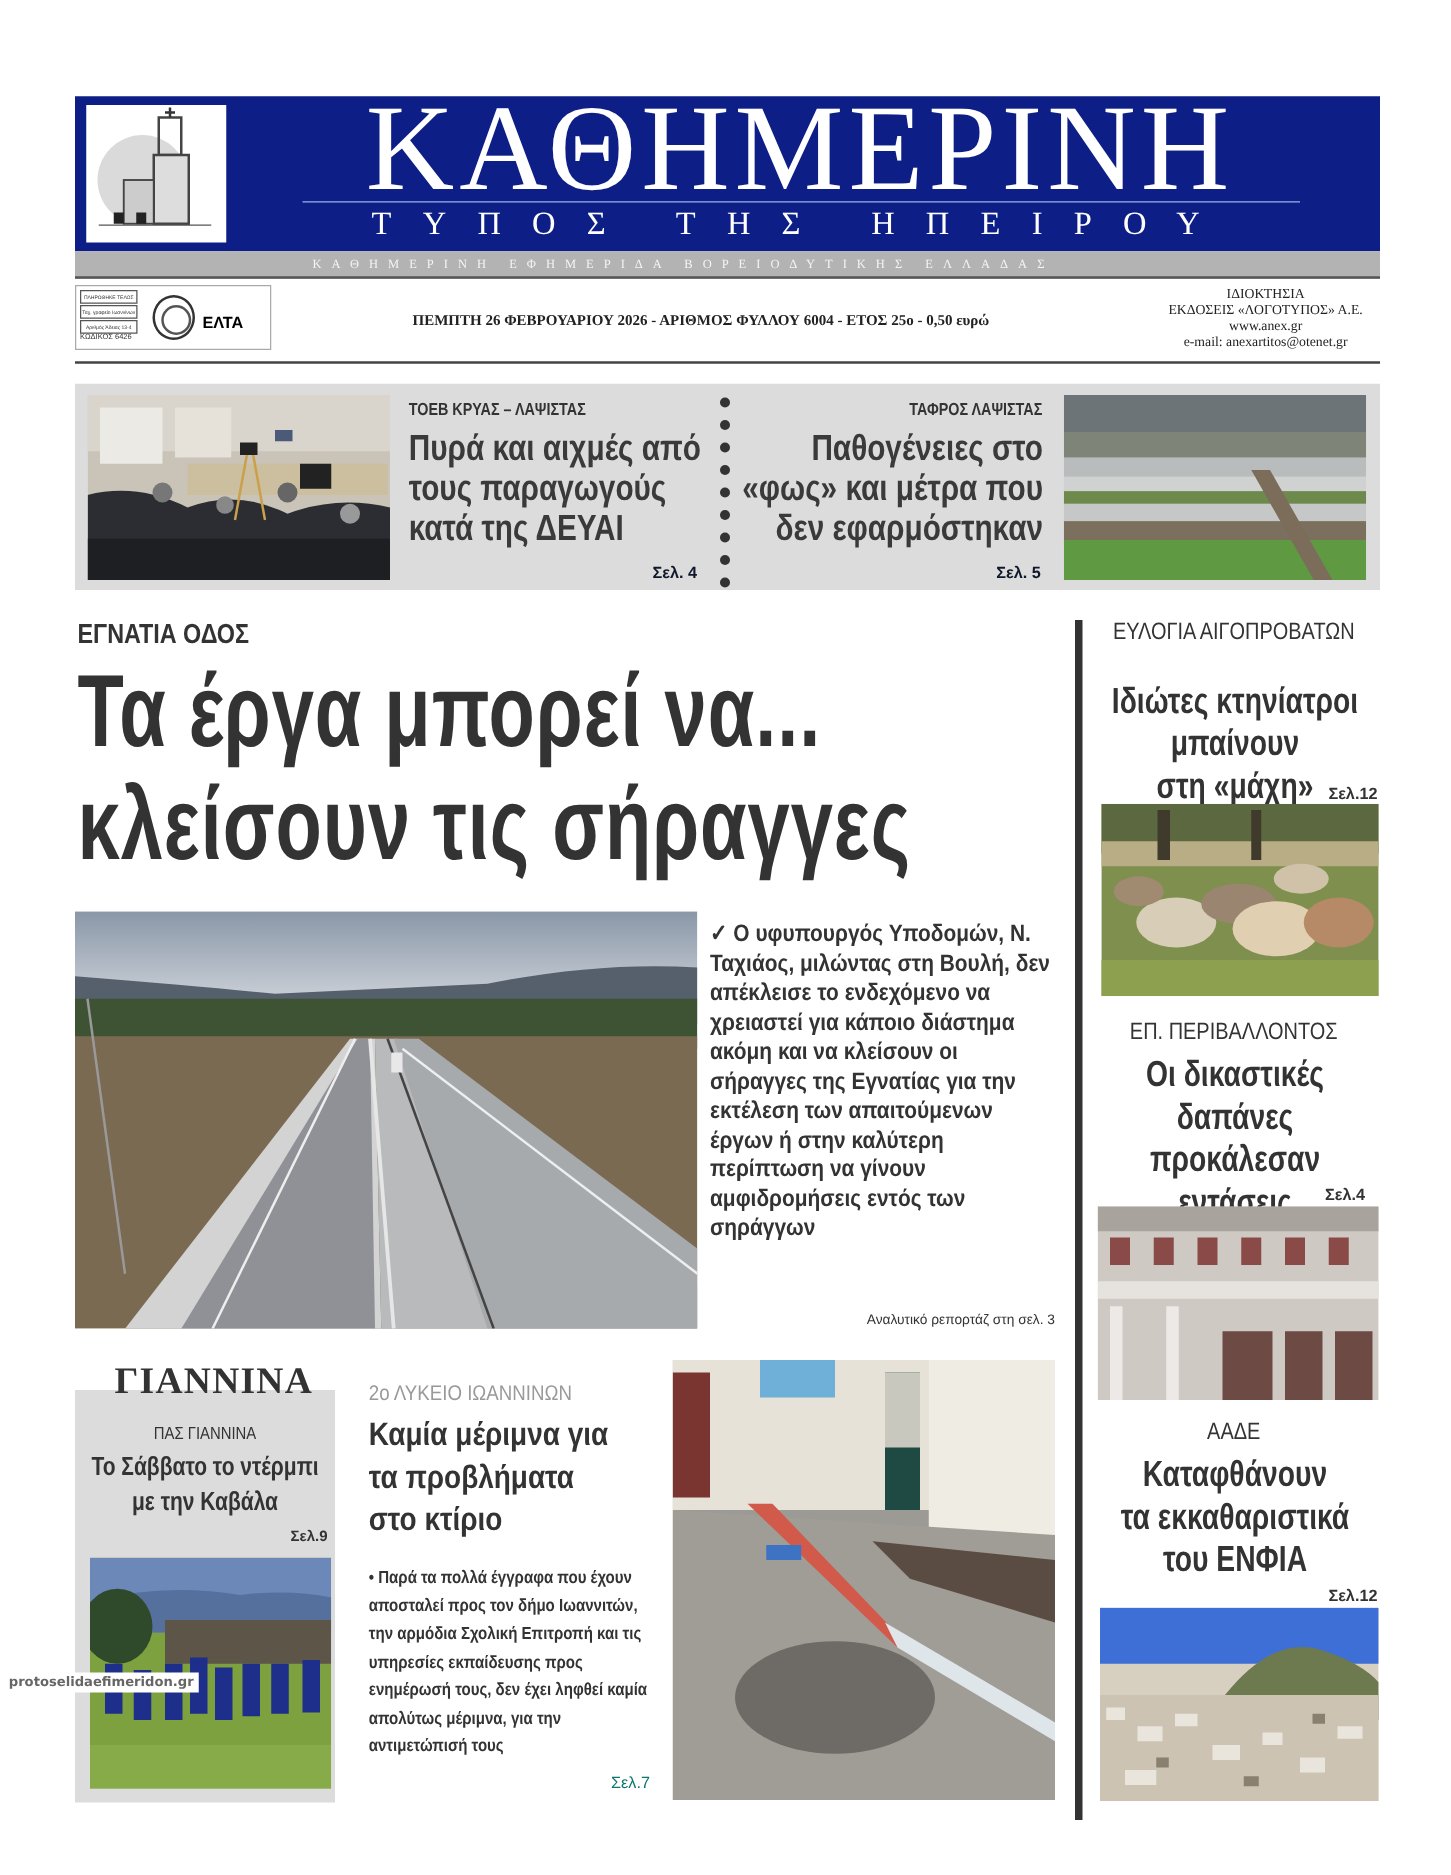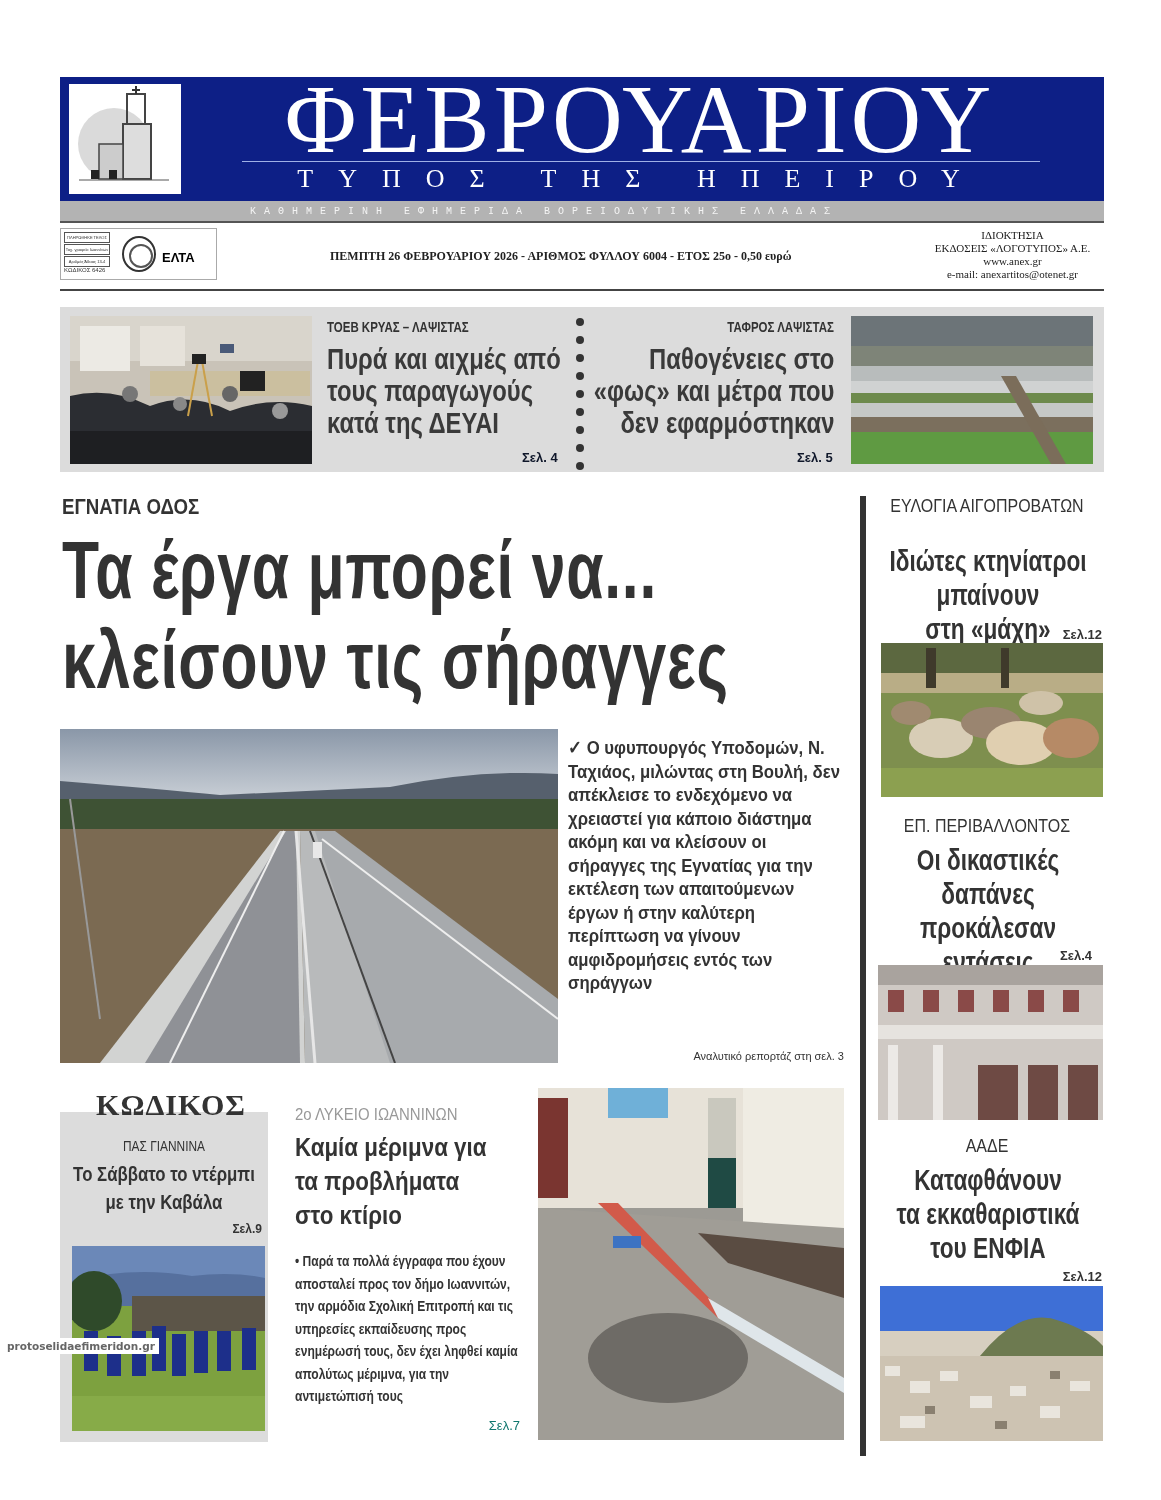--- a/index.html
+++ b/index.html
@@ -11,21 +11,21 @@
   .masthead { left: 60px; top: 77px; width: 1044px; height: 124px; background: #0d1f86; }
   .logo-box { left: 69px; top: 84px; width: 112px; height: 110px; background: #fff; }
   .logo-box svg { width: 100%; height: 100%; }
   .title { left: 190px; top: 70px; width: 900px; text-align: center; color: #fff;
            font-family: "Liberation Serif", serif; font-size: 98px; letter-spacing: 4px; line-height: 1; }
   .title-rule { left: 242px; top: 161px; width: 798px; height: 1px; background: #9fb0e6; }
   .subtitle { left: 242px; top: 166px; width: 798px; text-align: center; color: #fff;
               font-family: "Liberation Serif", serif; font-size: 26px; letter-spacing: 25px; line-height: 1; }
   .tagline-bar { left: 60px; top: 201px; width: 1044px; height: 22px; background: #b3b3b3;
                  border-bottom: 2px solid #555; box-sizing: border-box; }
-  .tagline { left: 250px; top: 206px; color: #f4f4f4; font-family: Liberation Mono, monospace;
+  .tagline { left: 250px; top: 206px; color: #f4f4f4; font-family: Liberation Serif, serif;
              font-size: 10px; letter-spacing: 8px; white-space: nowrap; }
 
   
   .postal { left: 60px; top: 228px; width: 157px; height: 52px; border: 1px solid #aaa; box-sizing: border-box; background: #fff; }
   .postal-rows { left: 64px; top: 232px; width: 46px; }
   .postal-row { border: 1px solid #555; font-size: 4px; text-align: center; height: 9px; line-height: 9px; margin-bottom: 1px; color: #333; overflow: hidden; }
   .postal-code { left: 64px; top: 267px; font-size: 6px; color: #333; }
   .seal { left: 122px; top: 236px; width: 34px; height: 36px; border-radius: 50%; border: 2px solid #333; box-sizing: border-box; }
   .seal::after { content: ""; position: absolute; left: 5px; top: 6px; width: 20px; height: 20px; border-radius: 50%; border: 2px solid #555; }
   .elta { left: 162px; top: 250px; font-size: 13px; font-weight: bold; color: #000000; }
@@ -84,21 +84,21 @@
     <circle cx="45" cy="60" r="36" fill="#bbb" opacity="0.55"></circle>
     <rect x="58" y="10" width="18" height="30" fill="none" stroke="#444" stroke-width="2"></rect>
     <rect x="54" y="40" width="28" height="55" fill="#ddd" stroke="#444" stroke-width="2"></rect>
     <path d="M67 2 L67 10 M63 6 L71 6" stroke="#333" stroke-width="2"></path>
     <rect x="30" y="60" width="24" height="35" fill="#ccc" stroke="#444" stroke-width="1.5"></rect>
     <rect x="22" y="86" width="8" height="9" fill="#222"></rect>
     <rect x="40" y="86" width="8" height="9" fill="#222"></rect>
     <line x1="10" y1="96" x2="100" y2="96" stroke="#555" stroke-width="1"></line>
   </svg>
 </div>
-<div class="abs title">ΦΕΒΡΟΥΑΡΙΟΥ</div>
+<div class="abs title">ΚΑΘΗΜΕΡΙΝΗ</div>
 <div class="abs title-rule"></div>
 <div class="abs subtitle">ΤΥΠΟΣ ΤΗΣ ΗΠΕΙΡΟΥ</div>
 <div class="abs tagline-bar"></div>
 <div class="abs tagline">ΚΑΘΗΜΕΡΙΝΗ ΕΦΗΜΕΡΙΔΑ ΒΟΡΕΙΟΔΥΤΙΚΗΣ ΕΛΛΑΔΑΣ</div>
 
 <div class="abs postal"></div>
 <div class="abs postal-rows">
   <div class="postal-row">ΠΛΗΡΩΘΗΚΕ ΤΕΛΟΣ</div>
   <div class="postal-row">Ταχ. γραφείο Ιωαννίνων</div>
   <div class="postal-row">Αριθμός Άδειας 13-4</div>
@@ -292,21 +292,21 @@
     </g>
     <g fill="#8a8070">
       <rect x="45" y="120" width="10" height="8"></rect>
         <rect x="115" y="135" width="12" height="8"></rect>
       <rect x="170" y="85" width="10" height="8"></rect>
     </g>
   </svg>
 </div>
 
 <div class="abs sports-box"></div>
-<div class="abs sports-title">ΚΩΔΙΚΟΣ</div>
+<div class="abs sports-title">ΓΙΑΝΝΙΝΑ</div>
 <div class="abs sports-kicker">ΠΑΣ ΓΙΑΝΝΙΝΑ</div>
 <div class="abs sports-head">
   <div>Το Σάββατο το ντέρμπι</div>
   <div>με την Καβάλα</div>
 </div>
 <div class="abs sports-ref">Σελ.9</div>
 <div class="abs photo" style="left:72px; top:1246px; width:193px; height:185px;">
   <svg viewBox="0 0 193 185" preserveAspectRatio="none">
     <rect width="193" height="185" fill="#7da13f"></rect>
     <rect width="193" height="60" fill="#6b88b8"></rect>

